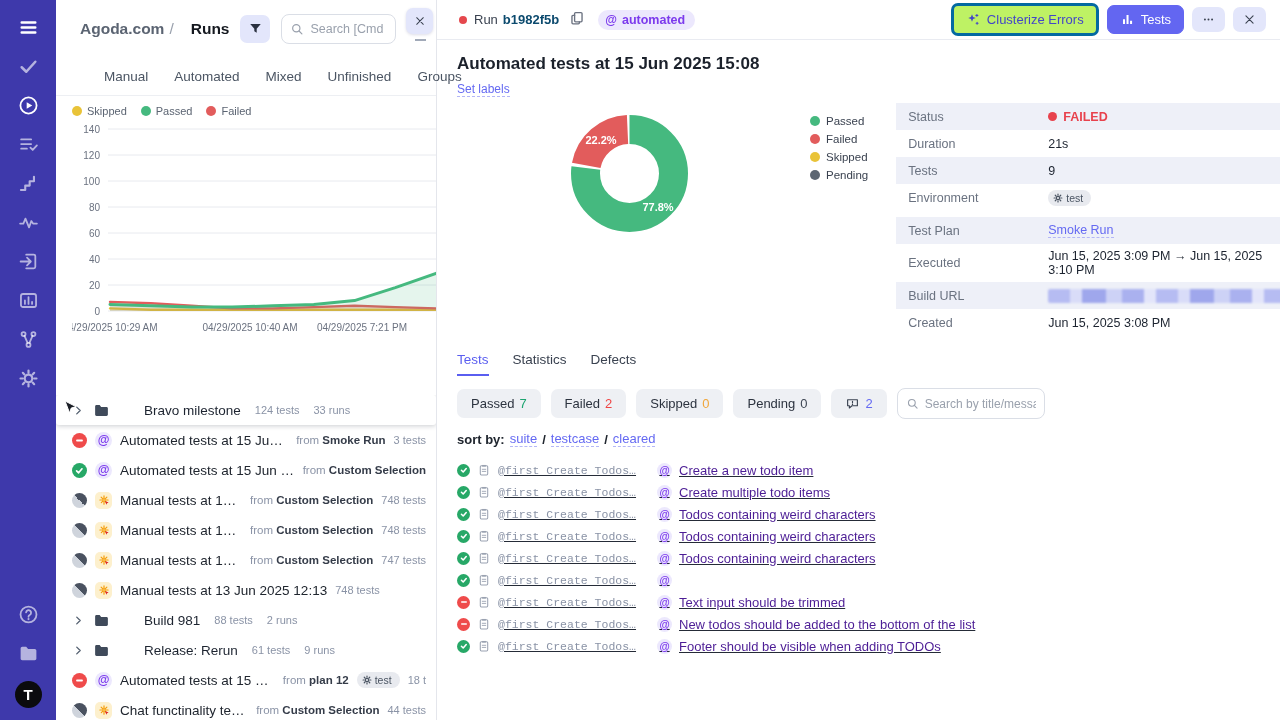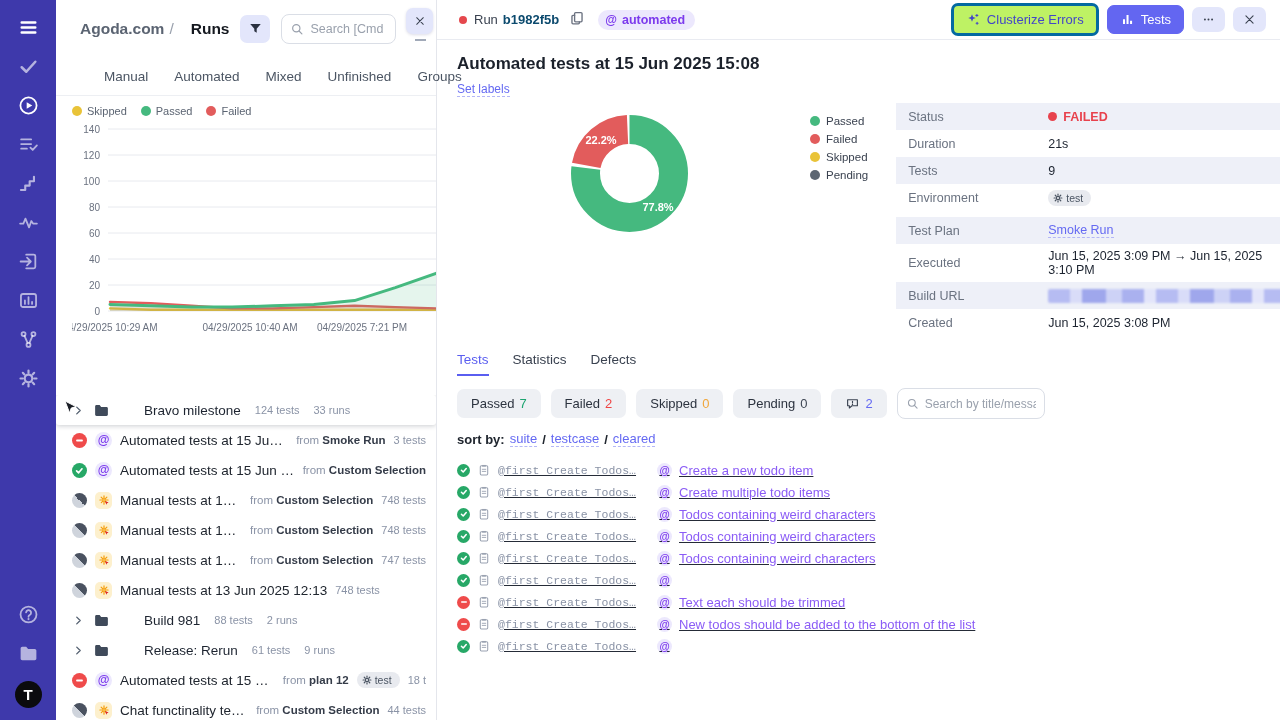--- a/index.html
+++ b/index.html
@@ -125,21 +125,21 @@
   .sort-link { color:#6469f2; font-weight:normal; border-bottom:1px dashed #b4b7f7; cursor:pointer; }
   .sort-sep { color:#20262f; }
 
   .rp-tests { margin-top:12px;text-decoration:underline; }
   .test-row { height:22px; display:flex; align-items:center; gap:7px; font-size:13px; white-space:nowrap; cursor:pointer; }
   .test-row .status-dot { width:13px; height:13px; }
   .test-row .status-dot svg { width:8px; height:8px; }
   .clip-ic { width:14px; height:14px; color:#9aa2b1; flex:none; }
   .suite { font-family:"Liberation Mono", monospace; font-size:11.5px; color:#8a93a6; width:152px; overflow:hidden; flex:none; }
   .t-auto { width:15px; height:15px; border-radius:50%; background:#ece8fd; color:#7c3aed; font-weight:bold; font-size:10.5px; display:flex; align-items:center; justify-content:center; flex:none; }
-  .t-title { color:#8b5cf6; }
+  .t-title { color:#4c1d95; }
 </style>
 </head>
 <body>
 
 <div class="app">
 
   <aside class="sidebar" id="sidebar">
       <div class="sb-icon active">
         <svg viewBox="0 0 20 20">
           <path class="st" style="stroke-width:2.3" d="M3.5 5.3h13M3.5 10h13M3.5 14.7h13"></path>
@@ -708,21 +708,21 @@
                 <path d="M2 4.5h5" stroke="#fff" stroke-width="1.8" stroke-linecap="round" fill="none"></path>
               </svg>
             </span>
             <svg viewBox="0 0 20 20" class="clip-ic">
               <rect class="st" style="stroke-width:1.5" x="4.7" y="4" width="10.6" height="13" rx="1.5"></rect>
               <path class="f" d="M7.3 2.8h5.4v2.4H7.3z"></path>
               <path class="st" style="stroke-width:1.3" d="M7.5 9h5M7.5 12h5"></path>
             </svg>
             <span class="suite">@first Create Todos…</span>
             <span class="t-auto">@</span>
-            <span class="t-title">Text each should be trimmed</span>
+            <span class="t-title">Text input should be trimmed</span>
           </div>
           <div class="test-row">
             <span class="status-dot status-failed">
               <svg viewBox="0 0 9 9">
                 <path d="M2 4.5h5" stroke="#fff" stroke-width="1.8" stroke-linecap="round" fill="none"></path>
               </svg>
             </span>
             <svg viewBox="0 0 20 20" class="clip-ic">
               <rect class="st" style="stroke-width:1.5" x="4.7" y="4" width="10.6" height="13" rx="1.5"></rect>
               <path class="f" d="M7.3 2.8h5.4v2.4H7.3z"></path>
@@ -738,17 +738,18 @@
                 <path d="M1.6 4.8l2 2 3.4-4" stroke="#fff" stroke-width="1.7" stroke-linecap="round" stroke-linejoin="round" fill="none"></path>
               </svg>
             </span>
             <svg viewBox="0 0 20 20" class="clip-ic">
               <rect class="st" style="stroke-width:1.5" x="4.7" y="4" width="10.6" height="13" rx="1.5"></rect>
               <path class="f" d="M7.3 2.8h5.4v2.4H7.3z"></path>
               <path class="st" style="stroke-width:1.3" d="M7.5 9h5M7.5 12h5"></path>
             </svg>
             <span class="suite">@first Create Todos…</span>
             <span class="t-auto">@</span>
+            <span class="t-title">Footer should be visible when adding TODOs</span>
           </div>
         </div>
     </div>
   </section>
 </div>
 
 </body></html>

